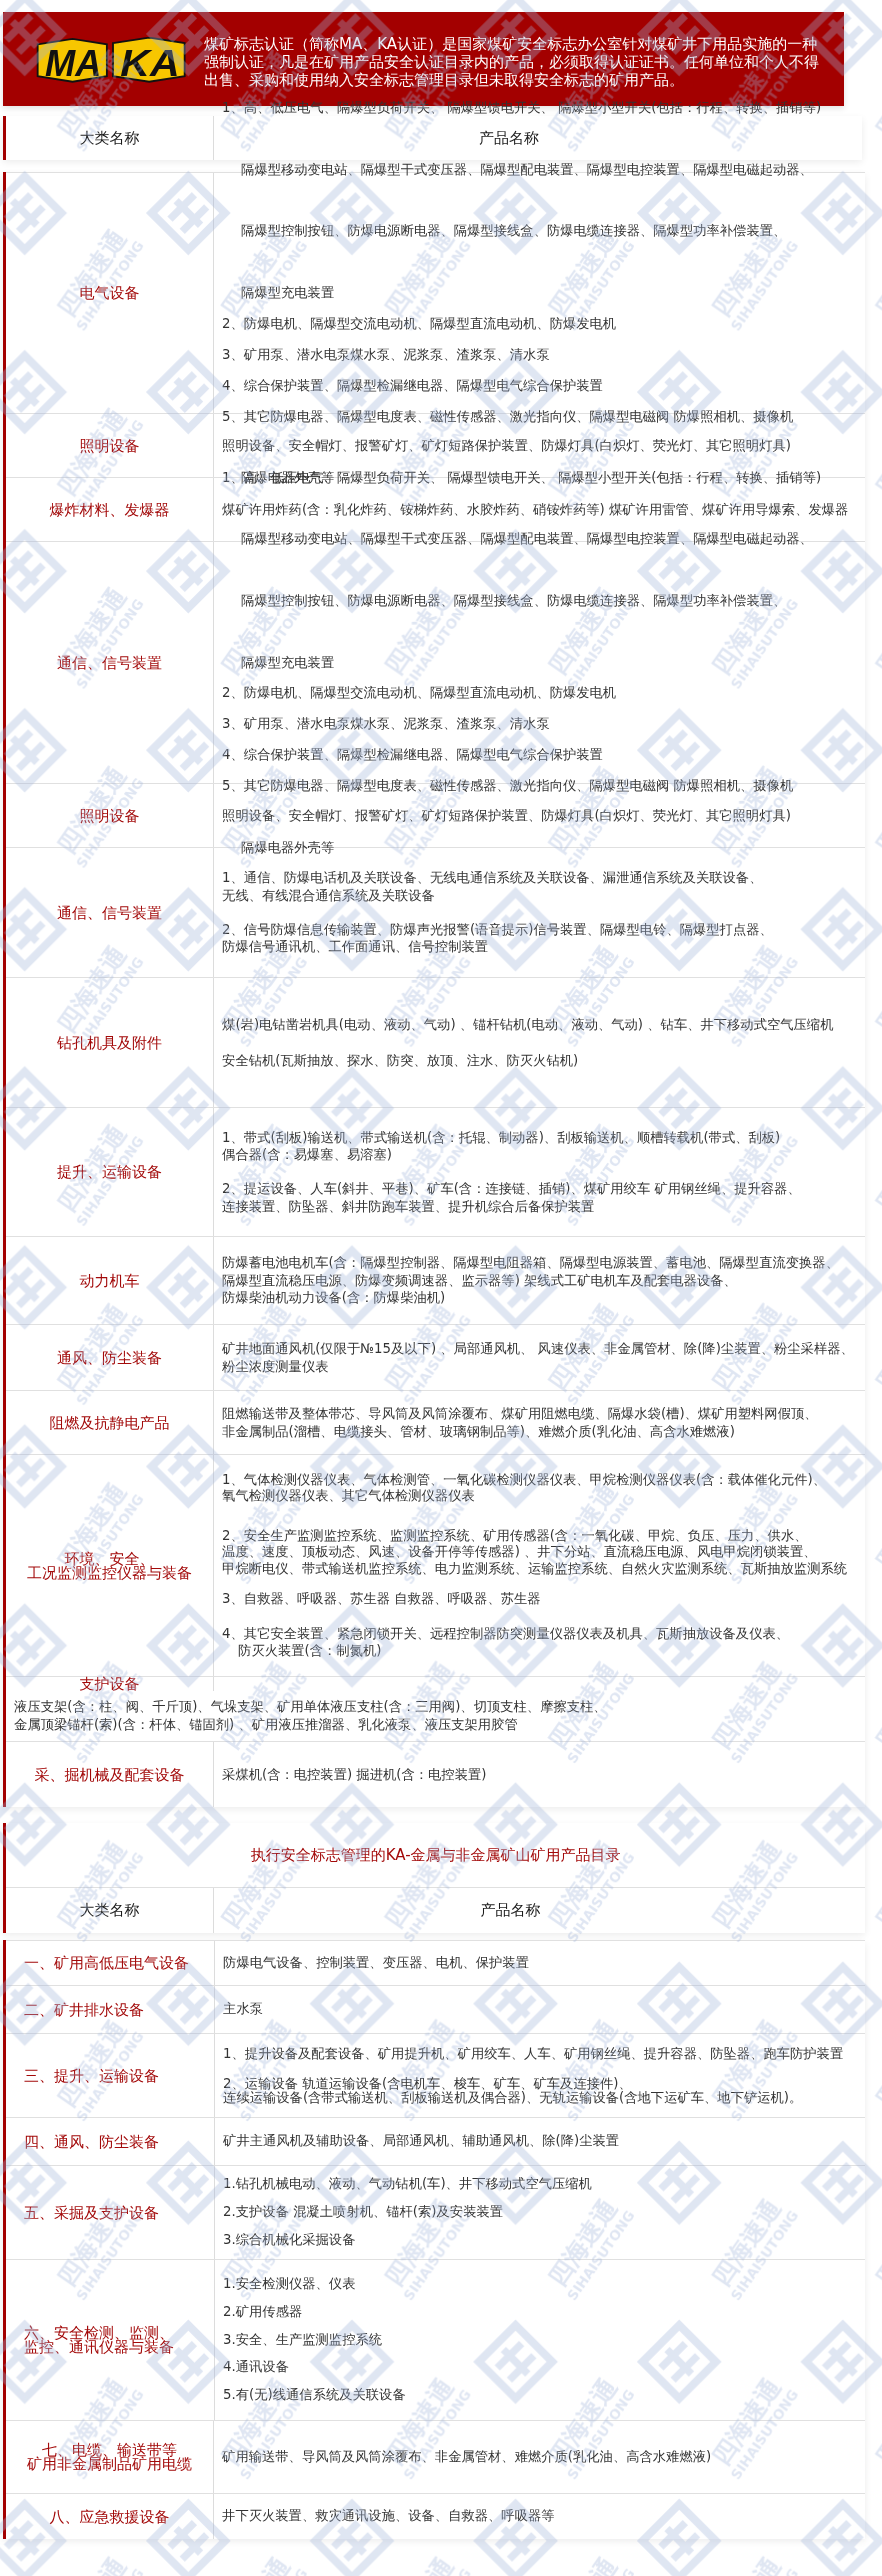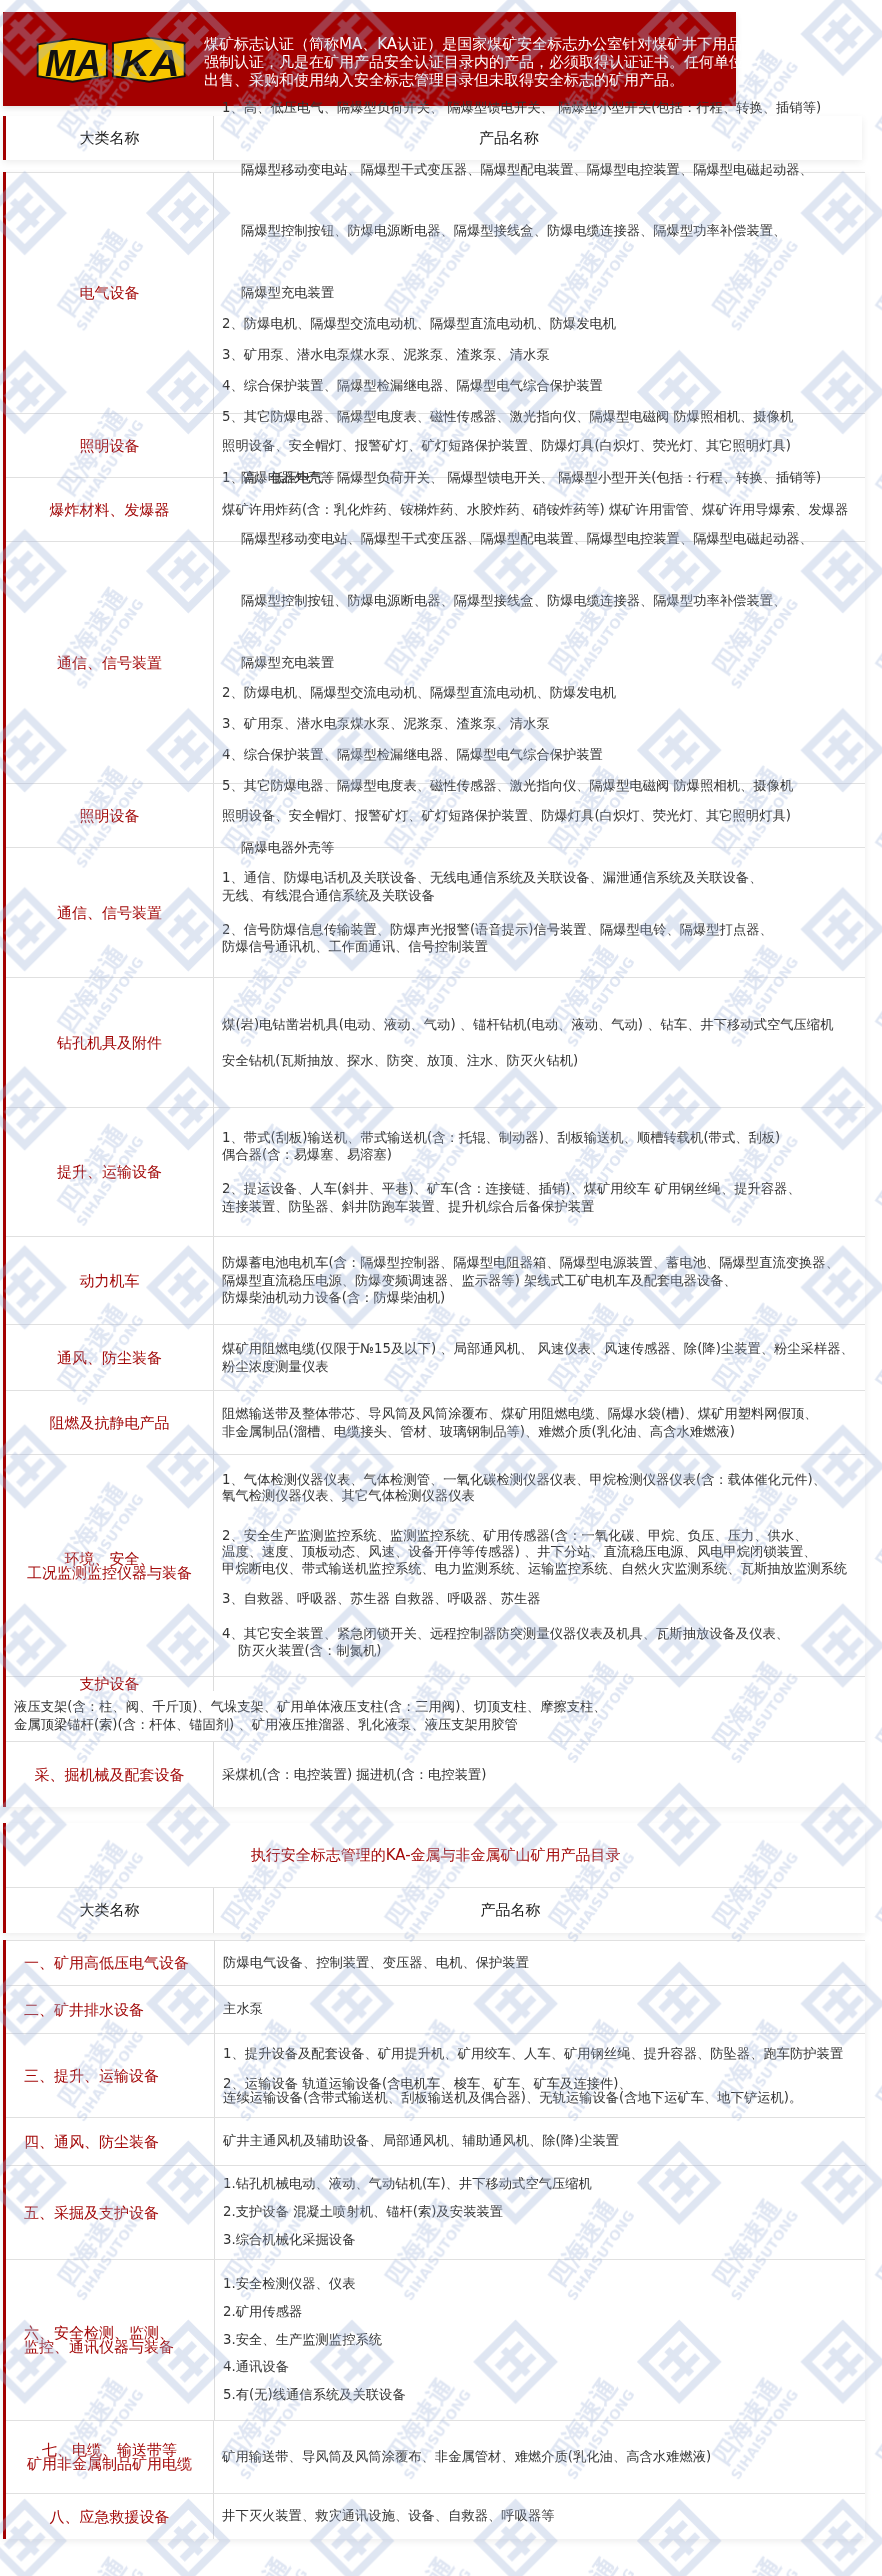--- a/index.html
+++ b/index.html
@@ -7,21 +7,21 @@
     position: relative;
     width: 883px;
     height: 2576px;
     overflow: hidden;
     background: #ffffff;
     font-family: "DejaVu Sans", "Liberation Sans", sans-serif;
   }
   
   .banner {
     position: absolute; left: 3.1px; top: 11.7px;
-    width: 733px; height: 94px;
+    width: 841px; height: 94px;
     background: #a30000;
     box-shadow: 0 2.5px 6.2px rgba(0,0,0,0.12);
   }
   .banner .logo { position: absolute; left: 33px; top: 25px; }
   .logo-text {
     font-family: "Liberation Sans", "DejaVu Sans", sans-serif;
     font-weight: bold; font-style: italic;
   }
   .banner-text {
     position: absolute; left: 201px; top: 23.5px;
@@ -252,21 +252,21 @@
         </div>
       </div>
     </div>
 
     <div class="row" style="height:66px;">
       <div class="cat">
         <span class="cat-line">通风、防尘装备</span>
       </div>
       <div class="prod">
         <div class="item">
-          <span class="line">煤矿用阻燃电缆(仅限于№15及以下) 、局部通风机、 风速仪表、风速传感器、除(降)尘装置、粉尘采样器、</span>
+          <span class="line">矿井地面通风机(仅限于№15及以下) 、局部通风机、 风速仪表、非金属管材、除(降)尘装置、粉尘采样器、</span>
           <span class="line">粉尘浓度测量仪表</span>
         </div>
       </div>
     </div>
 
     <div class="row" style="height:64px;">
       <div class="cat">
         <span class="cat-line">阻燃及抗静电产品</span>
       </div>
       <div class="prod">

